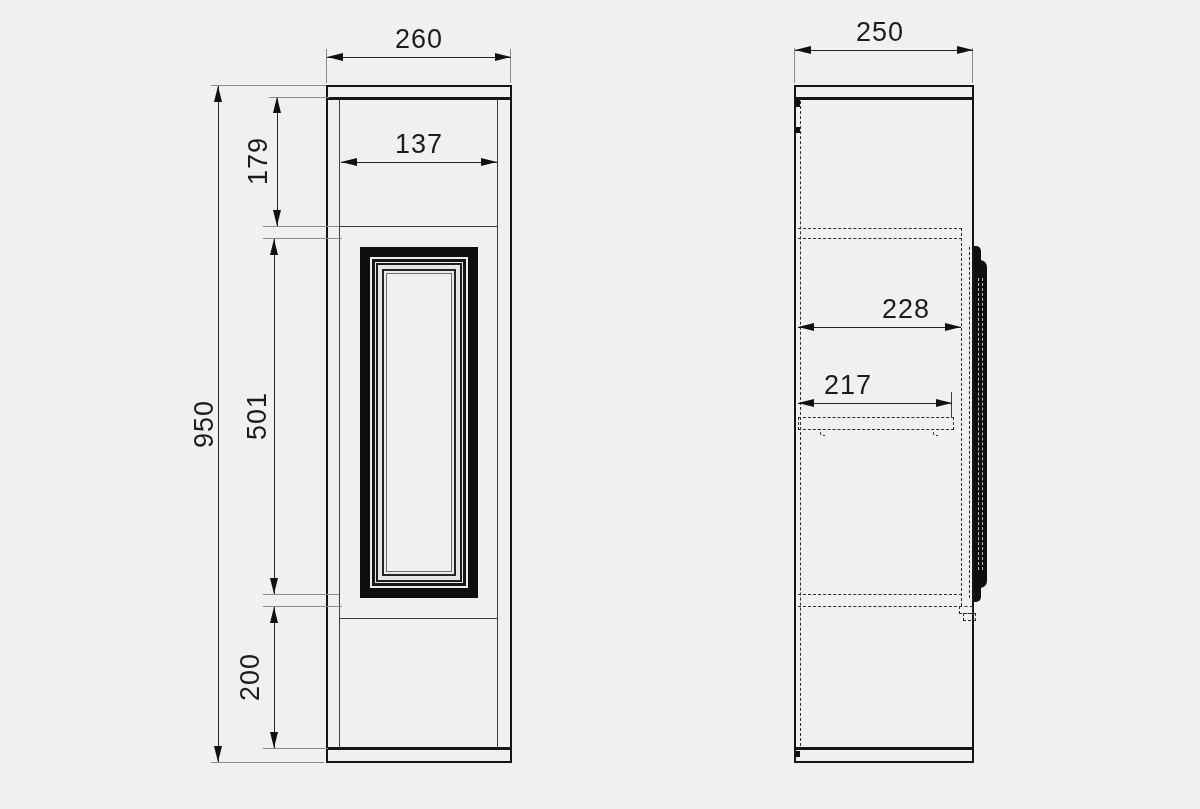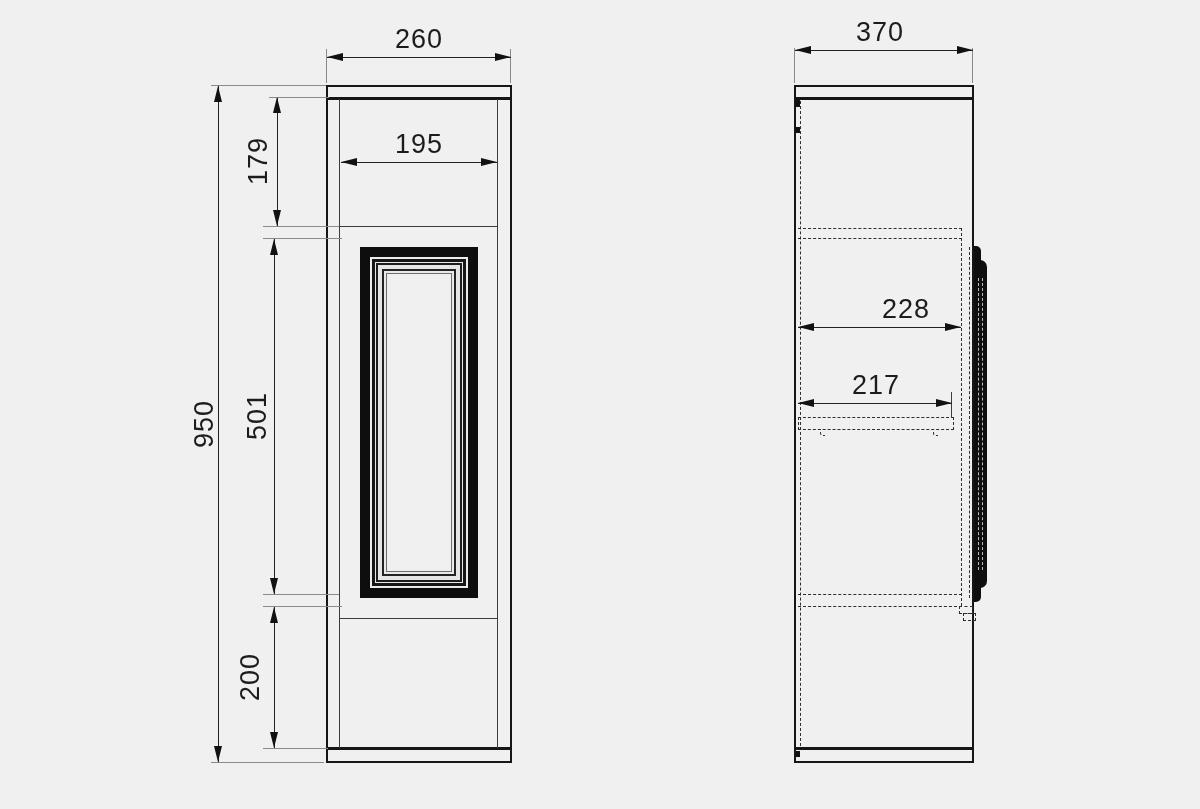--- a/index.html
+++ b/index.html
@@ -83,21 +83,21 @@
     <div class="vl ext" style="left:326px;top:49px;height:34px"></div>
     <div class="vl ext" style="left:510px;top:49px;height:34px"></div>
     <div class="hl dimln" style="left:327px;top:57px;width:184px"></div>
     <div class="ar l" style="left:327px;top:53px"></div>
     <div class="ar r" style="left:495px;top:53px"></div>
     <div class="dim" style="left:419px;top:55px">260</div>
 
     <div class="hl dimln" style="left:341px;top:162px;width:156px"></div>
     <div class="ar l" style="left:341px;top:158px"></div>
     <div class="ar r" style="left:481px;top:158px"></div>
-    <div class="dim" style="left:419px;top:160px">195</div>
+    <div class="dim" style="left:419px;top:160px">137</div>
 
     <div class="hl ext" style="left:269px;top:97px;width:60px"></div>
     <div class="hl ext" style="left:263px;top:226px;width:76px"></div>
     <div class="vl dimln" style="left:277px;top:98px;height:128px"></div>
     <div class="ar u" style="left:273px;top:97px"></div>
     <div class="ar d" style="left:273px;top:210px"></div>
     <div class="dim dimv" style="left:258px;top:161px">179</div>
 
     <div class="hl ext" style="left:263px;top:238px;width:79px"></div>
     <div class="hl ext" style="left:263px;top:594px;width:76px"></div>
@@ -152,27 +152,27 @@
     <div class="wd" style="left:978px;top:278px;height:292px"></div>
     <div class="wd" style="left:982px;top:278px;height:292px"></div>
     <div class="prof" style="left:974px;top:570px;width:13px;height:18px;border-radius:0 0 7px 0"></div>
     <div class="prof" style="left:974px;top:584px;width:7px;height:18px;border-radius:0 0 5px 0"></div>
 
     <div class="vl ext" style="left:794px;top:48px;height:35px"></div>
     <div class="vl ext" style="left:972px;top:48px;height:35px"></div>
     <div class="hl dimln" style="left:795px;top:50px;width:178px"></div>
     <div class="ar l" style="left:795px;top:46px"></div>
     <div class="ar r" style="left:957px;top:46px"></div>
-    <div class="dim" style="left:880px;top:48px">370</div>
+    <div class="dim" style="left:880px;top:48px">250</div>
 
     <div class="hl dimln" style="left:798px;top:327px;width:163px"></div>
     <div class="ar l" style="left:798px;top:323px"></div>
     <div class="ar r" style="left:945px;top:323px"></div>
     <div class="dim" style="left:906px;top:325px">228</div>
 
     <div class="vl" style="left:951px;top:392px;height:26px"></div>
     <div class="hl dimln" style="left:798px;top:403px;width:154px"></div>
     <div class="ar l" style="left:798px;top:399px"></div>
     <div class="ar r" style="left:936px;top:399px"></div>
-    <div class="dim" style="left:876px;top:401px">217</div>
+    <div class="dim" style="left:848px;top:401px">217</div>
   </div>
 
 </div>
 
 </body></html>

